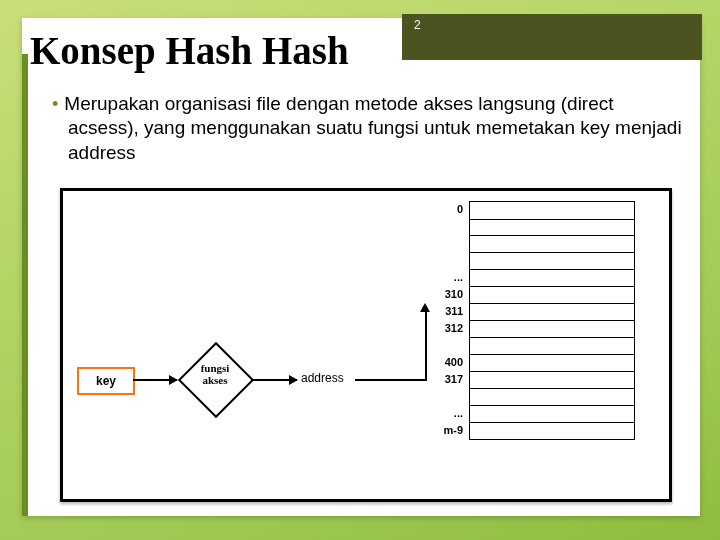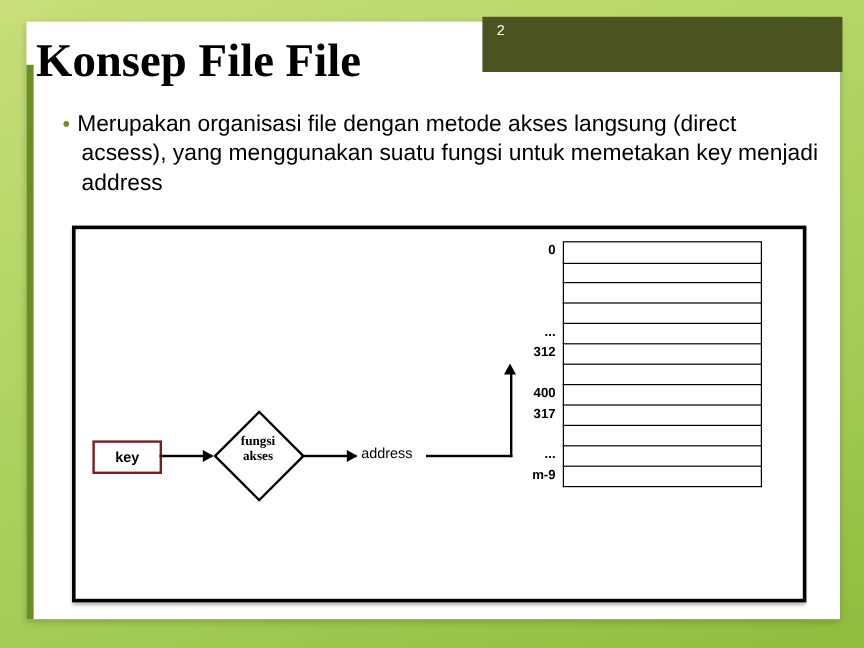--- a/index.html
+++ b/index.html
@@ -93,21 +93,21 @@
     left: 14px;
     top: 176px;
     font-family: Arial, sans-serif;
   }
   .keybox {
     position: absolute;
     left: 0;
     top: 0;
     width: 54px;
     height: 24px;
-    border: 2px solid #7f1d1d;
+    border: 2px solid #f97316;
     font-size: 12px;
     font-weight: 700;
     text-align: center;
     line-height: 24px;
   }
   .arrow1 {
     position: absolute;
     left: 56px;
     top: 12px;
     width: 44px;
@@ -230,21 +230,21 @@
 </head>
 <body>
 
 <div class="slide">
   <div class="panel">
 
     <div class="slidenum-box">
       <span>2</span>
     </div>
 
-    <div class="title">Konsep File File</div>
+    <div class="title">Konsep Hash Hash</div>
 
     <div class="body">
       <ul>
         <li>Merupakan organisasi file dengan metode akses langsung (direct acsess), yang menggunakan suatu fungsi untuk memetakan key menjadi address</li>
       </ul>
     </div>
 
     <div class="diagram">
 
       <div class="flow">
@@ -277,20 +277,28 @@
           </div>
           <div class="trow">
             <div class="tlabel"></div>
             <div class="tcell"></div>
           </div>
           <div class="trow">
             <div class="tlabel">...</div>
             <div class="tcell"></div>
           </div>
           <div class="trow">
+            <div class="tlabel">310</div>
+            <div class="tcell"></div>
+          </div>
+          <div class="trow">
+            <div class="tlabel">311</div>
+            <div class="tcell"></div>
+          </div>
+          <div class="trow">
             <div class="tlabel">312</div>
             <div class="tcell"></div>
           </div>
           <div class="trow">
             <div class="tlabel"></div>
             <div class="tcell"></div>
           </div>
           <div class="trow">
             <div class="tlabel">400</div>
             <div class="tcell"></div>

